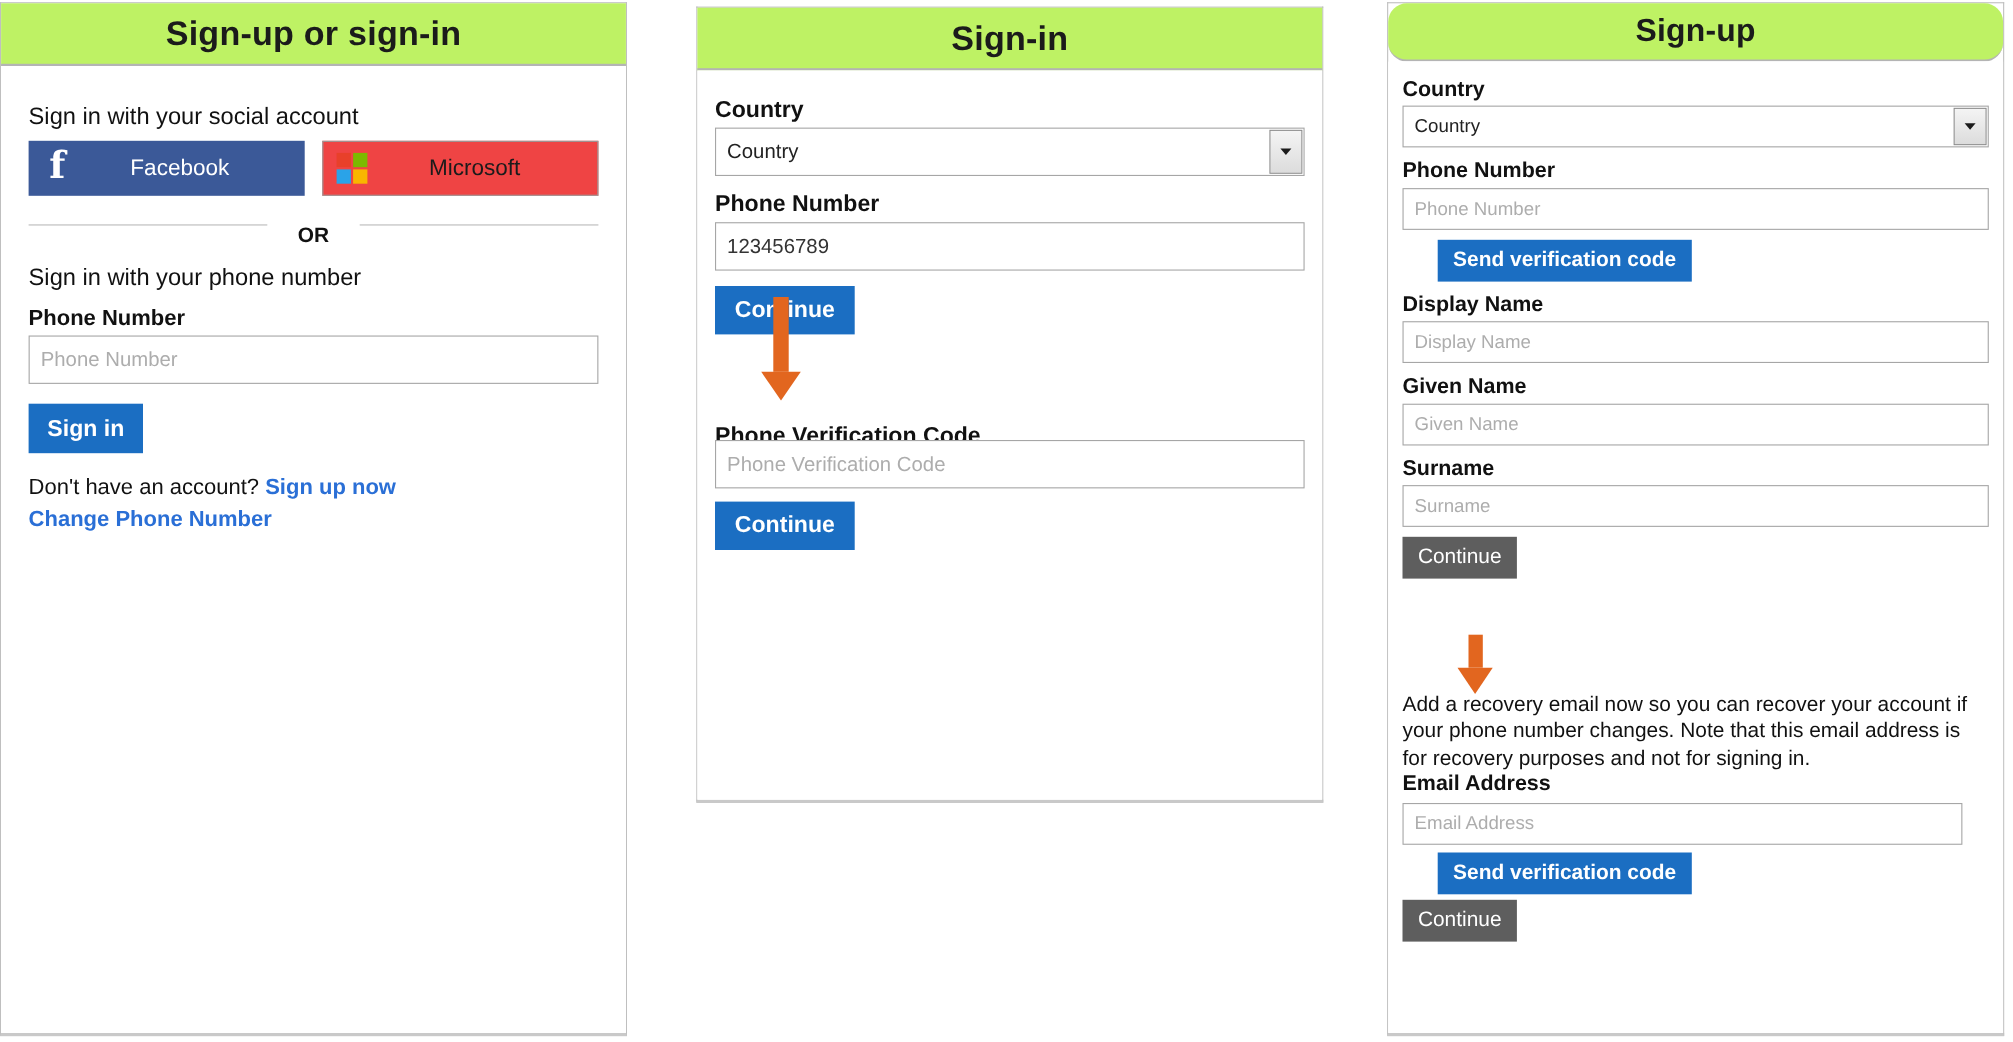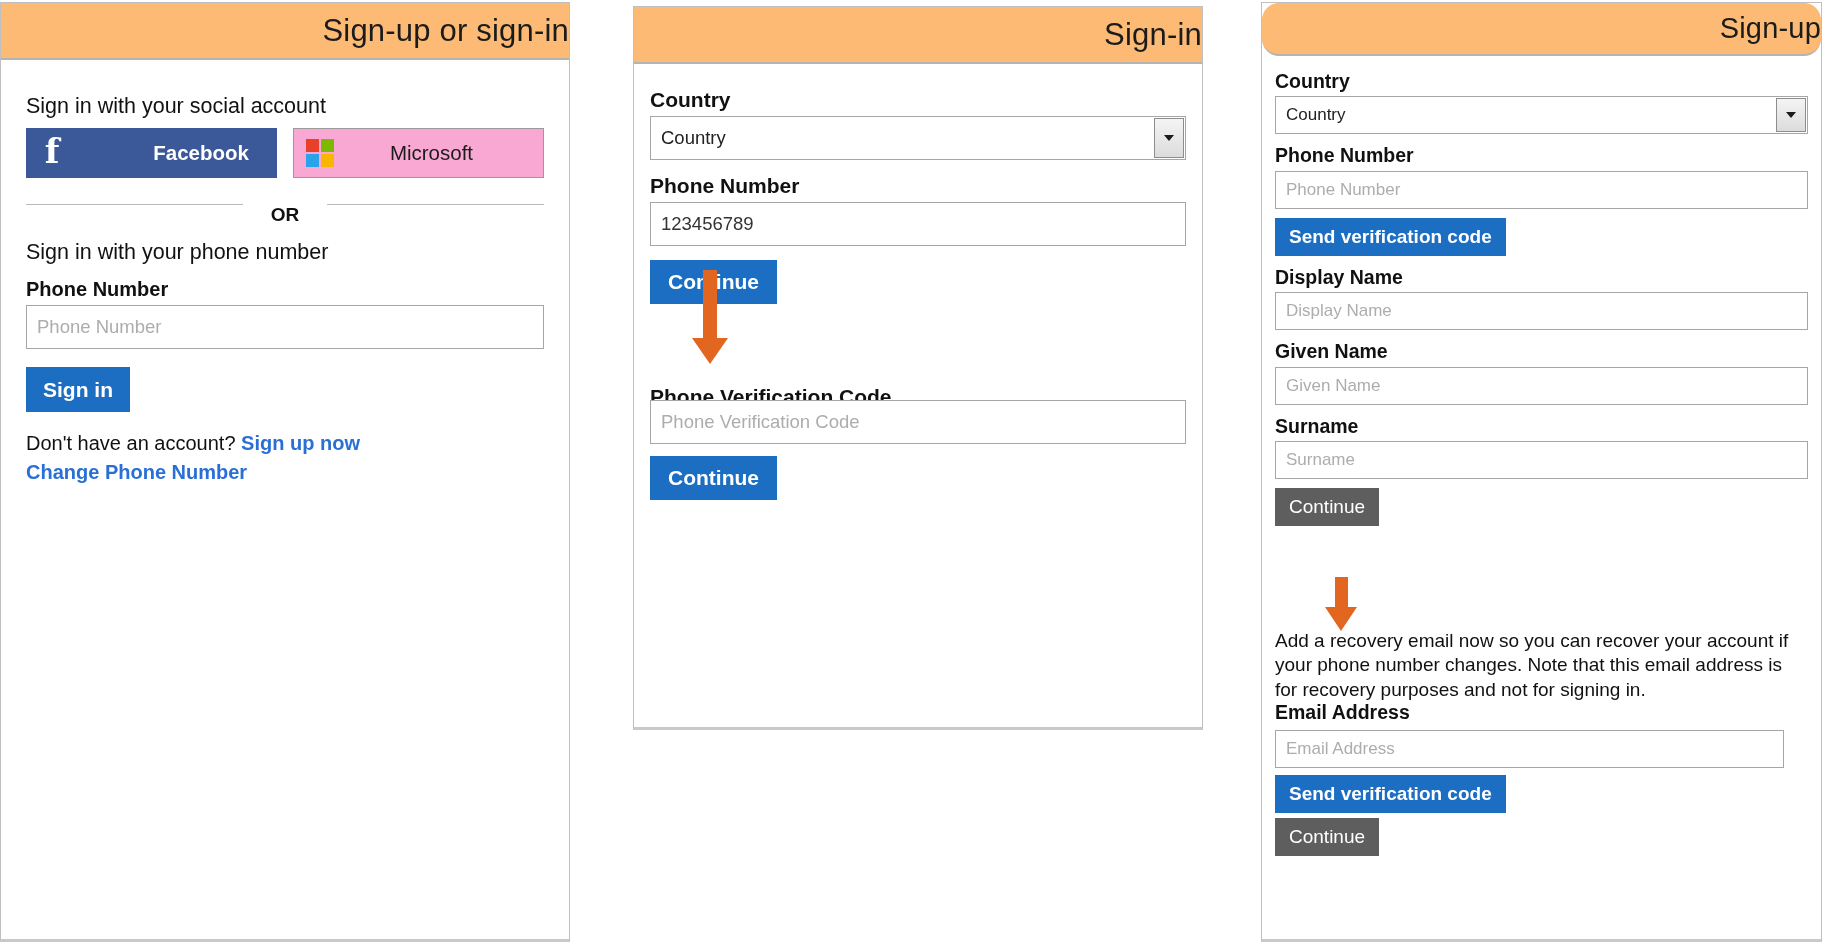--- a/index.html
+++ b/index.html
@@ -19,25 +19,25 @@
   
   .panel {
     position: absolute;
     background: #ffffff;
     border: 1px solid #bfbfbf;
     border-bottom: 3px solid #c9c9c9;
     display: flex;
     flex-direction: column;
   }
   .panel-header {
-    background: #fdba74;
+    background: #bef264;
     border-bottom: 2px solid #b4b4b4;
-    text-align: right;
+    text-align: center;
     color: #1b1b1b;
-    font-weight: 400;
+    font-weight: 700;
     letter-spacing: .2px;
   }
   .panel-body {
     position: relative;
     flex: 1 1 auto;
     background: #ffffff;
   }
 
   
   #panel-signup-or-signin { left: 0px; top: 2px; width: 570px; height: 940px; }
@@ -62,25 +62,25 @@
     padding: 0;
   }
   .fb-glyph {
     width: 52px; flex: 0 0 52px;
     display: flex; align-items: center; justify-content: center;
     font-family: "DejaVu Serif", serif;
     font-weight: 700; font-size: 34px; line-height: 1;
     color: #ffffff;
     padding-bottom: 3px;
   }
-  .btn-facebook .lbl { flex: 1 1 auto; text-align: right; padding-right: 28px; font-weight: bold; }
+  .btn-facebook .lbl { flex: 1 1 auto; text-align: center; padding-right: 28px; }
 
   .btn-microsoft {
     width: 257px; height: 50px;
-    background: #f9a8d4;
+    background: #ef4444;
     border: 1px solid #9a9a9a;
     color: #1b1b1b;
     font-size: 20.5px;
     display: flex; align-items: center;
     cursor: pointer;
     padding: 0;
   }
   .ms-glyph {
     width: 52px; flex: 0 0 52px;
     display: flex; align-items: center; justify-content: center;
@@ -180,21 +180,21 @@
   
   #panel-signup { left: 1261px; top: 2px; width: 561px; height: 940px; }
   #panel-signup .panel-header { height: 53px; line-height: 51px; font-size: 29px; border-radius: 17px; }
   #panel-signup .panel-body { padding: 14px 13px 0 13px; }
 
   #panel-signup .field-label { font-size: 19.5px; margin-top: 10px; }
   #panel-signup .field-label.first { margin-top: 0px; }
   #panel-signup .txtbox { height: 38px; font-size: 17px; }
   #panel-signup .combo { height: 38px; font-size: 17px; }
 
-  .btn-sm-primary  { height: 38px; padding: 0 14px; font-size: 19px; margin-top: 9px; background:#1b6ec2; border:none; color:#fff; font-weight:700; cursor:pointer; font-family:"Liberation Sans",sans-serif; }
+  .btn-sm-primary  { height: 38px; padding: 0 14px; font-size: 19px; margin-top: 9px; background:#1b6ec2; border:none; color:#fff; font-weight:700; cursor:pointer; font-family:"Liberation Sans",sans-serif;margin-left:32px; }
   .btn-sm-disabled { height: 38px; padding: 0 14px; font-size: 19px; margin-top: 9px; background:#5e5e5e; border:none; color:#fff; cursor:default; font-family:"Liberation Sans",sans-serif; }
 
   .recovery-note {
     font-size: 19px;
     color: #111;
     line-height: 1.28;
     margin: 0;
   }
 </style>
 </head>

